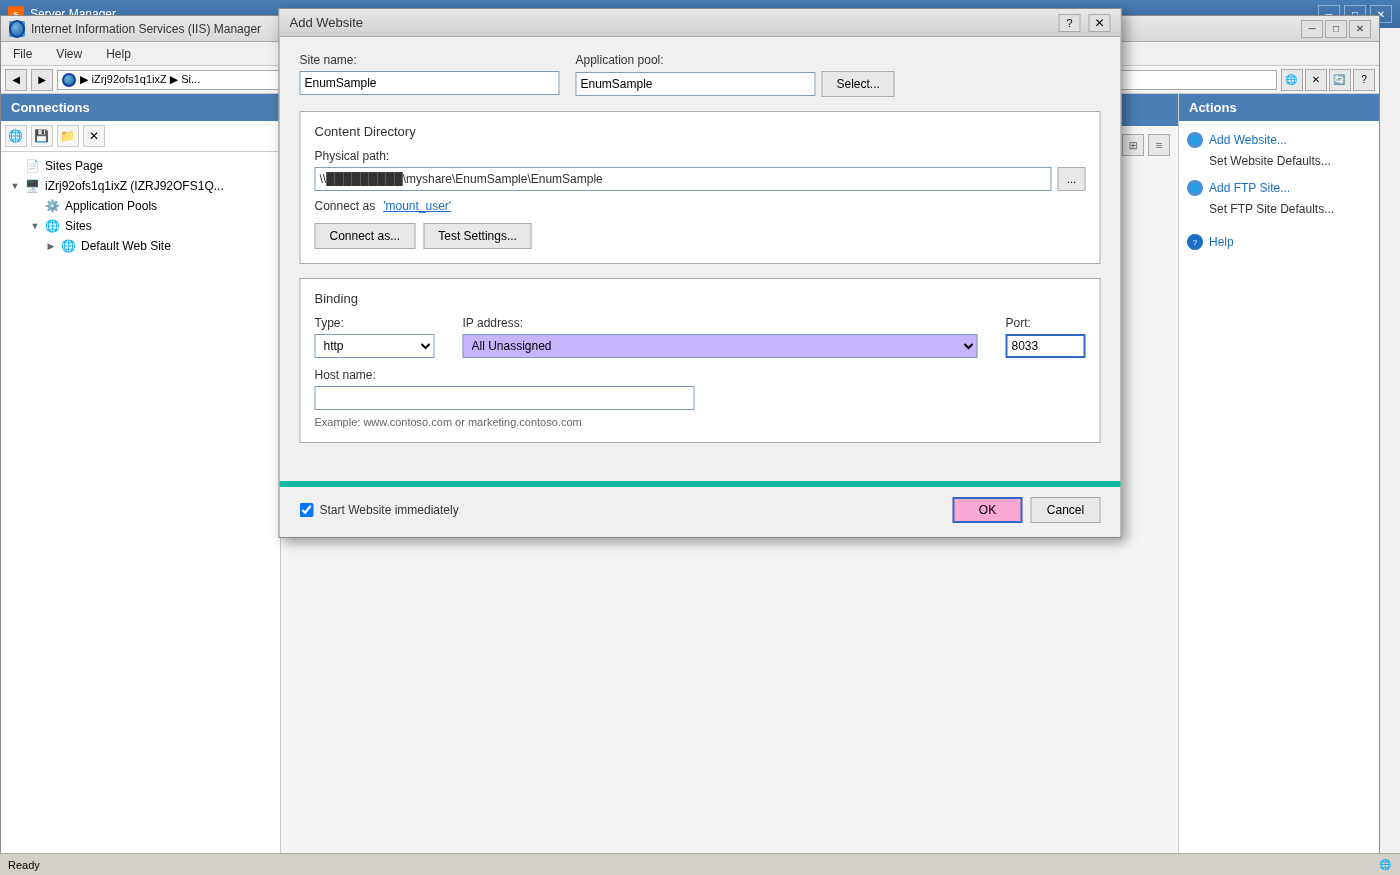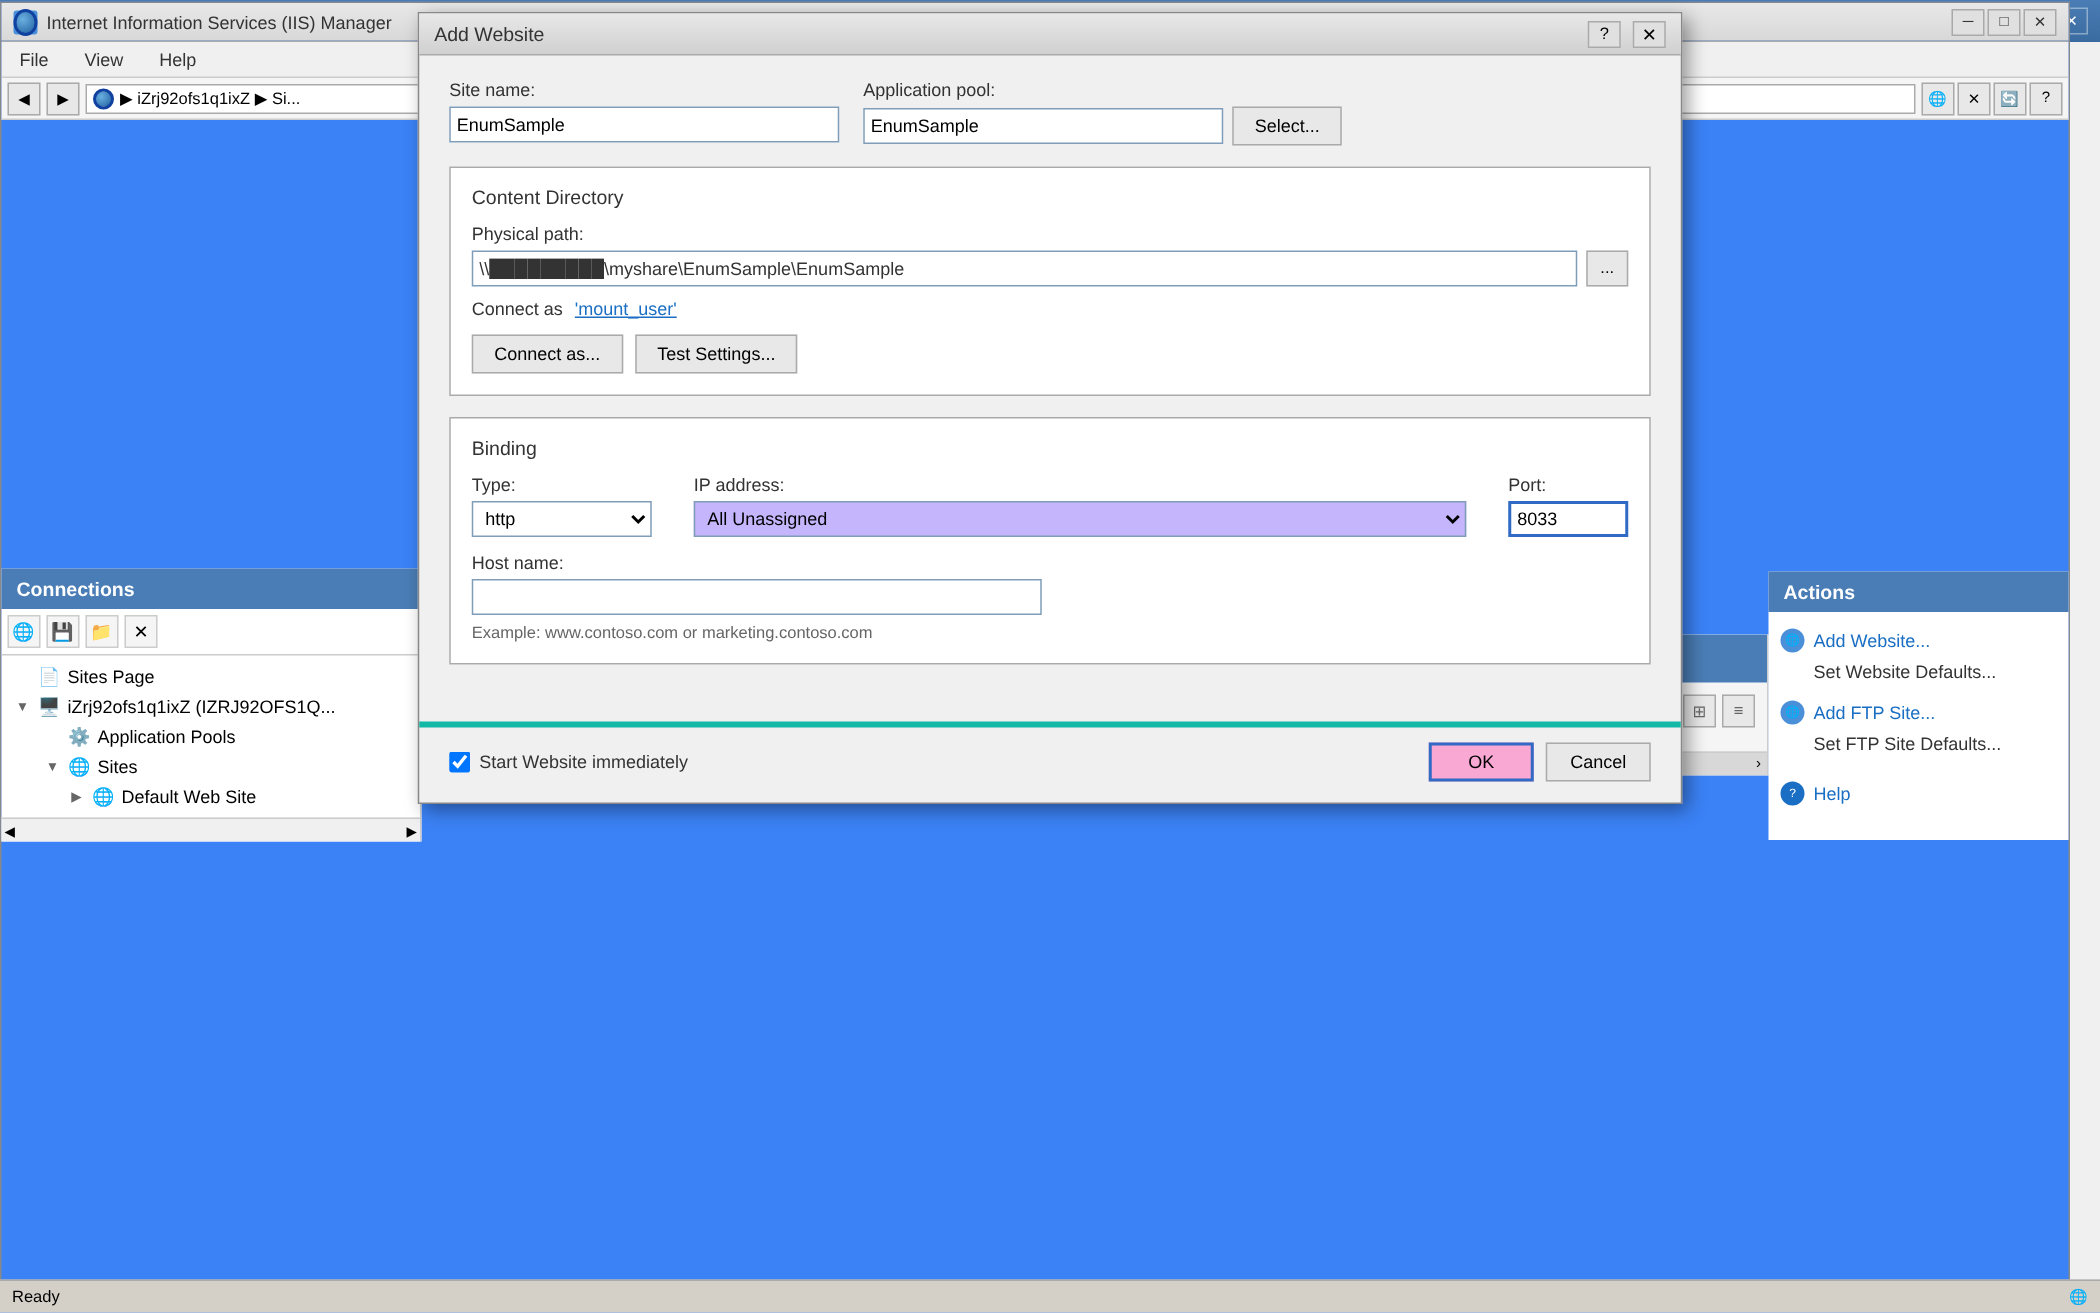--- a/index.html
+++ b/index.html
@@ -54,24 +54,24 @@
       border: 1px solid rgba(255,255,255,0.4);
       color: white;
       font-size: 10px;
       cursor: pointer;
       display: flex; align-items: center; justify-content: center;
     }
 
     
     .iis-window {
       position: absolute;
-      top: 1px; left: 0;
+      top: 15px; left: 0;
       width: 1380px;
       height: 860px;
-      background: #3b82f6;
+      background: #a21caf;
       border: 1px solid #888;
     }
 
     .iis-titlebar {
       background: linear-gradient(to bottom, #e8e8e8, #d8d8d8);
       height: 26px;
       display: flex;
       align-items: center;
       padding: 0 8px;
       color: #333;
@@ -154,21 +154,20 @@
     }
 
     .nav-right-icons {
       display: flex; gap: 2px;
     }
 
     
     .iis-main {
       display: flex;
       height: calc(100% - 78px);
-      align-items: center;
     }
 
     
     .connections-pane {
       width: 280px;
       background: white;
       border-right: 1px solid #ccc;
       display: flex;
       flex-direction: column;
     }
@@ -556,21 +555,21 @@
       color: #666;
       margin-top: 4px;
     }
 
     
     .dialog-footer {
       display: flex;
       align-items: center;
       justify-content: space-between;
       padding: 10px 20px 14px;
-      border-top: 4px solid #14b8a6;
+      border-top: 6px solid #14b8a6;
       margin-top: 8px;
     }
 
     .checkbox-row {
       display: flex;
       align-items: center;
       gap: 6px;
       font-size: 12px;
     }
 

